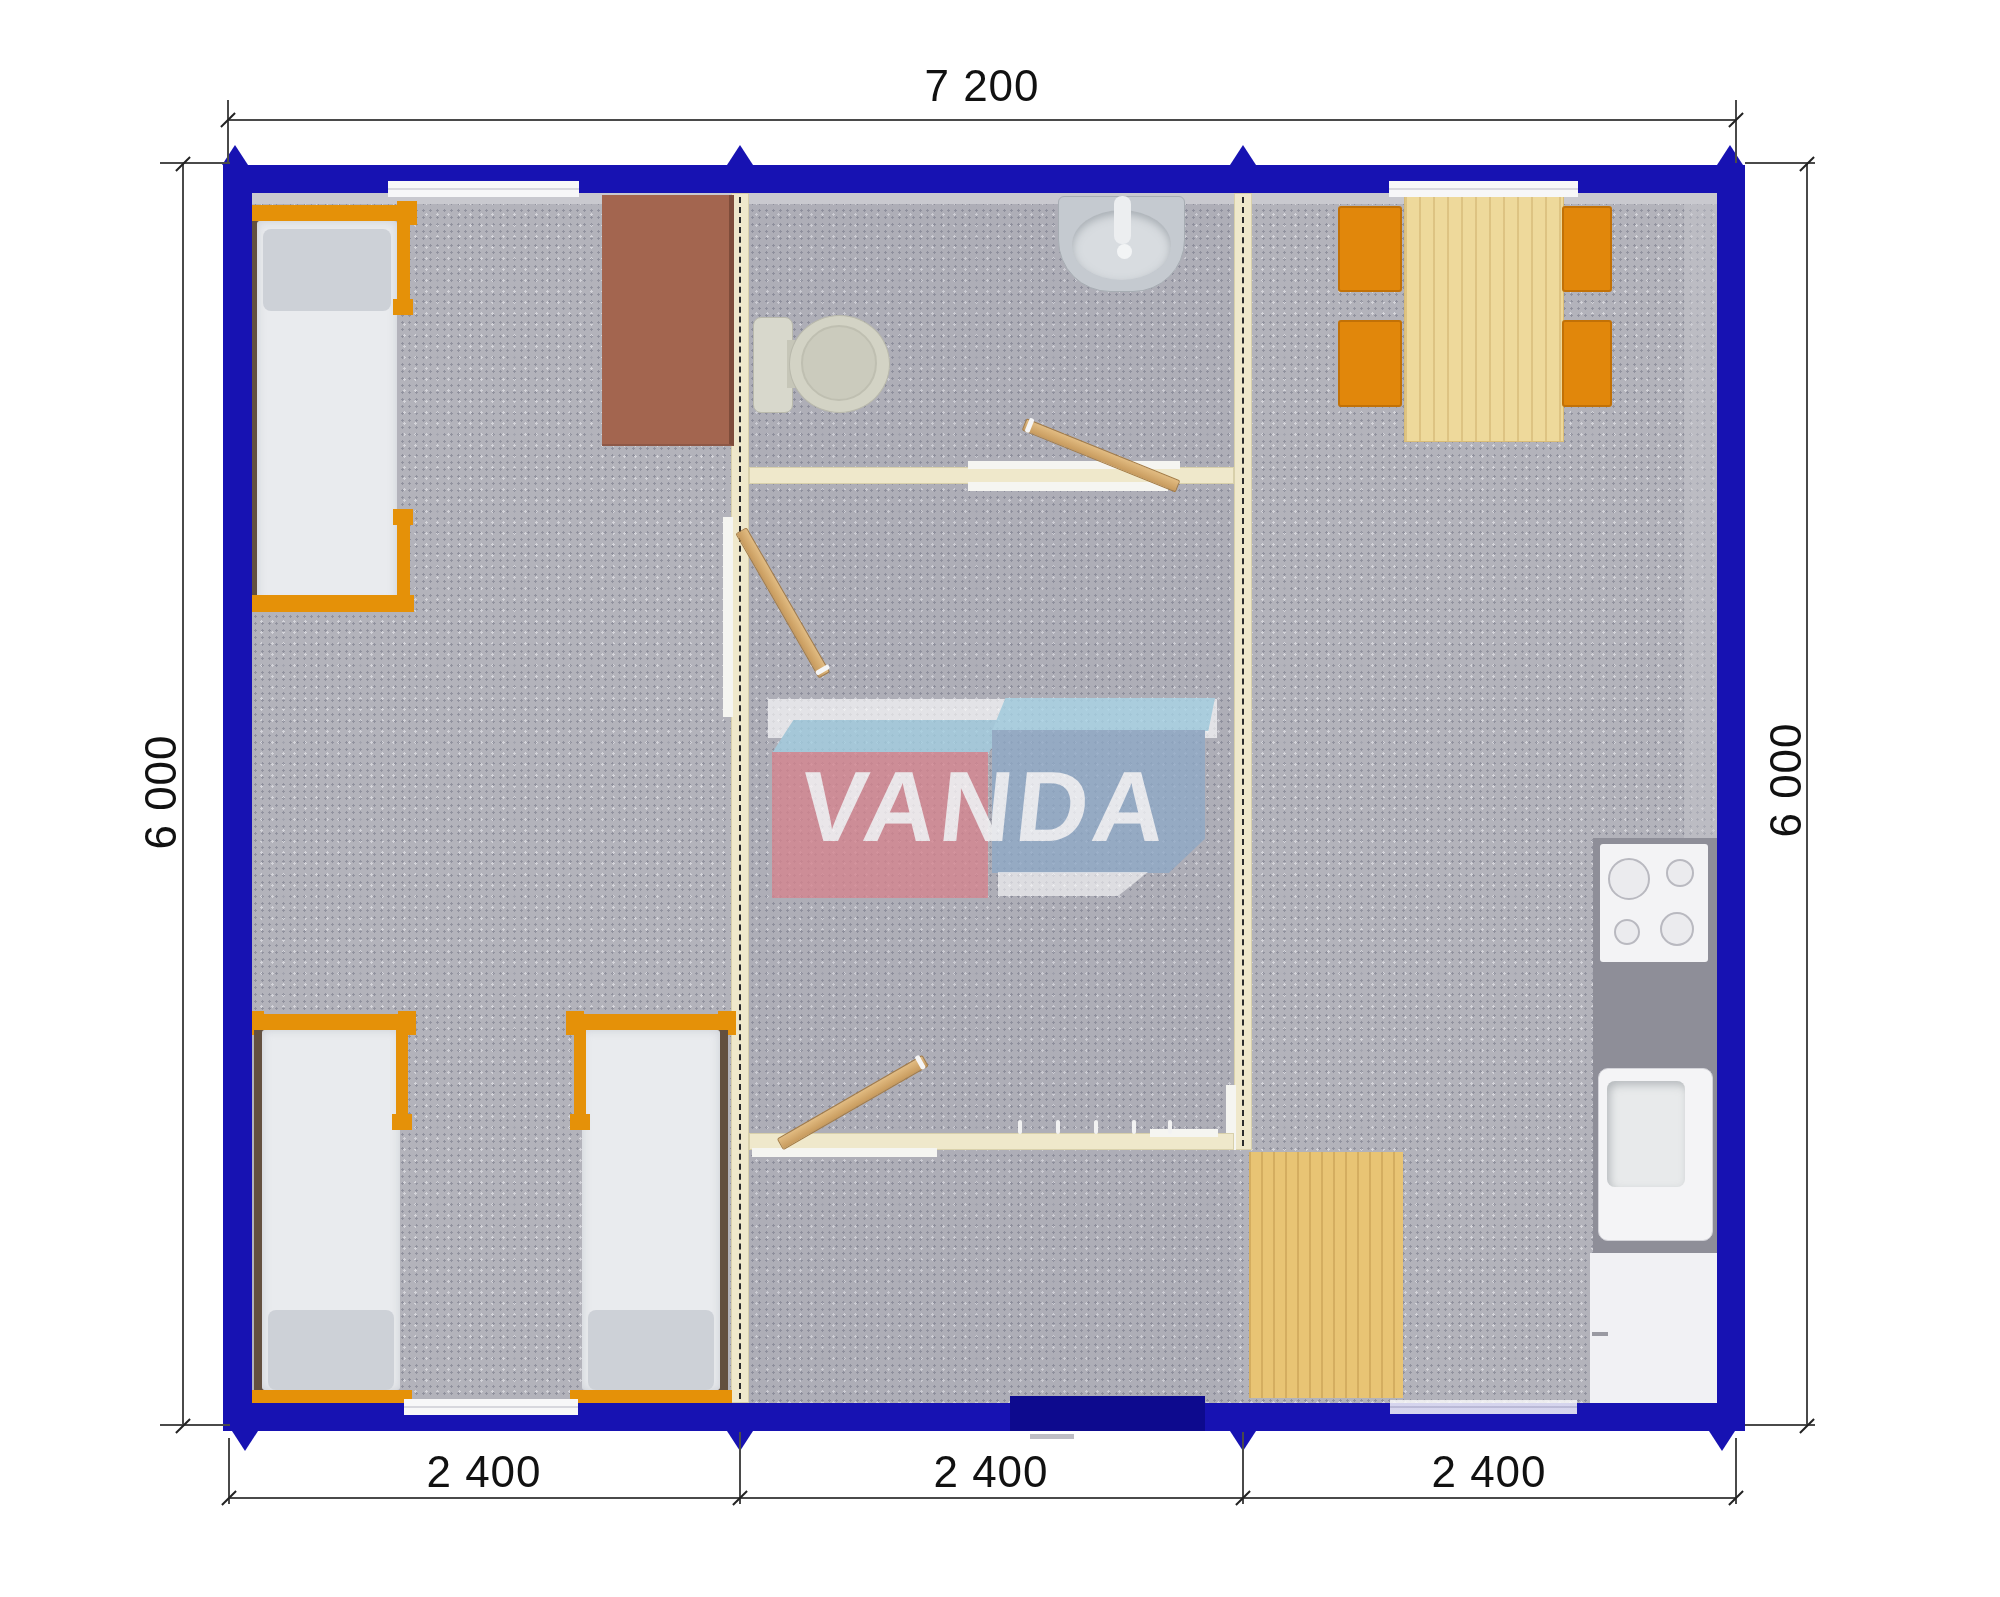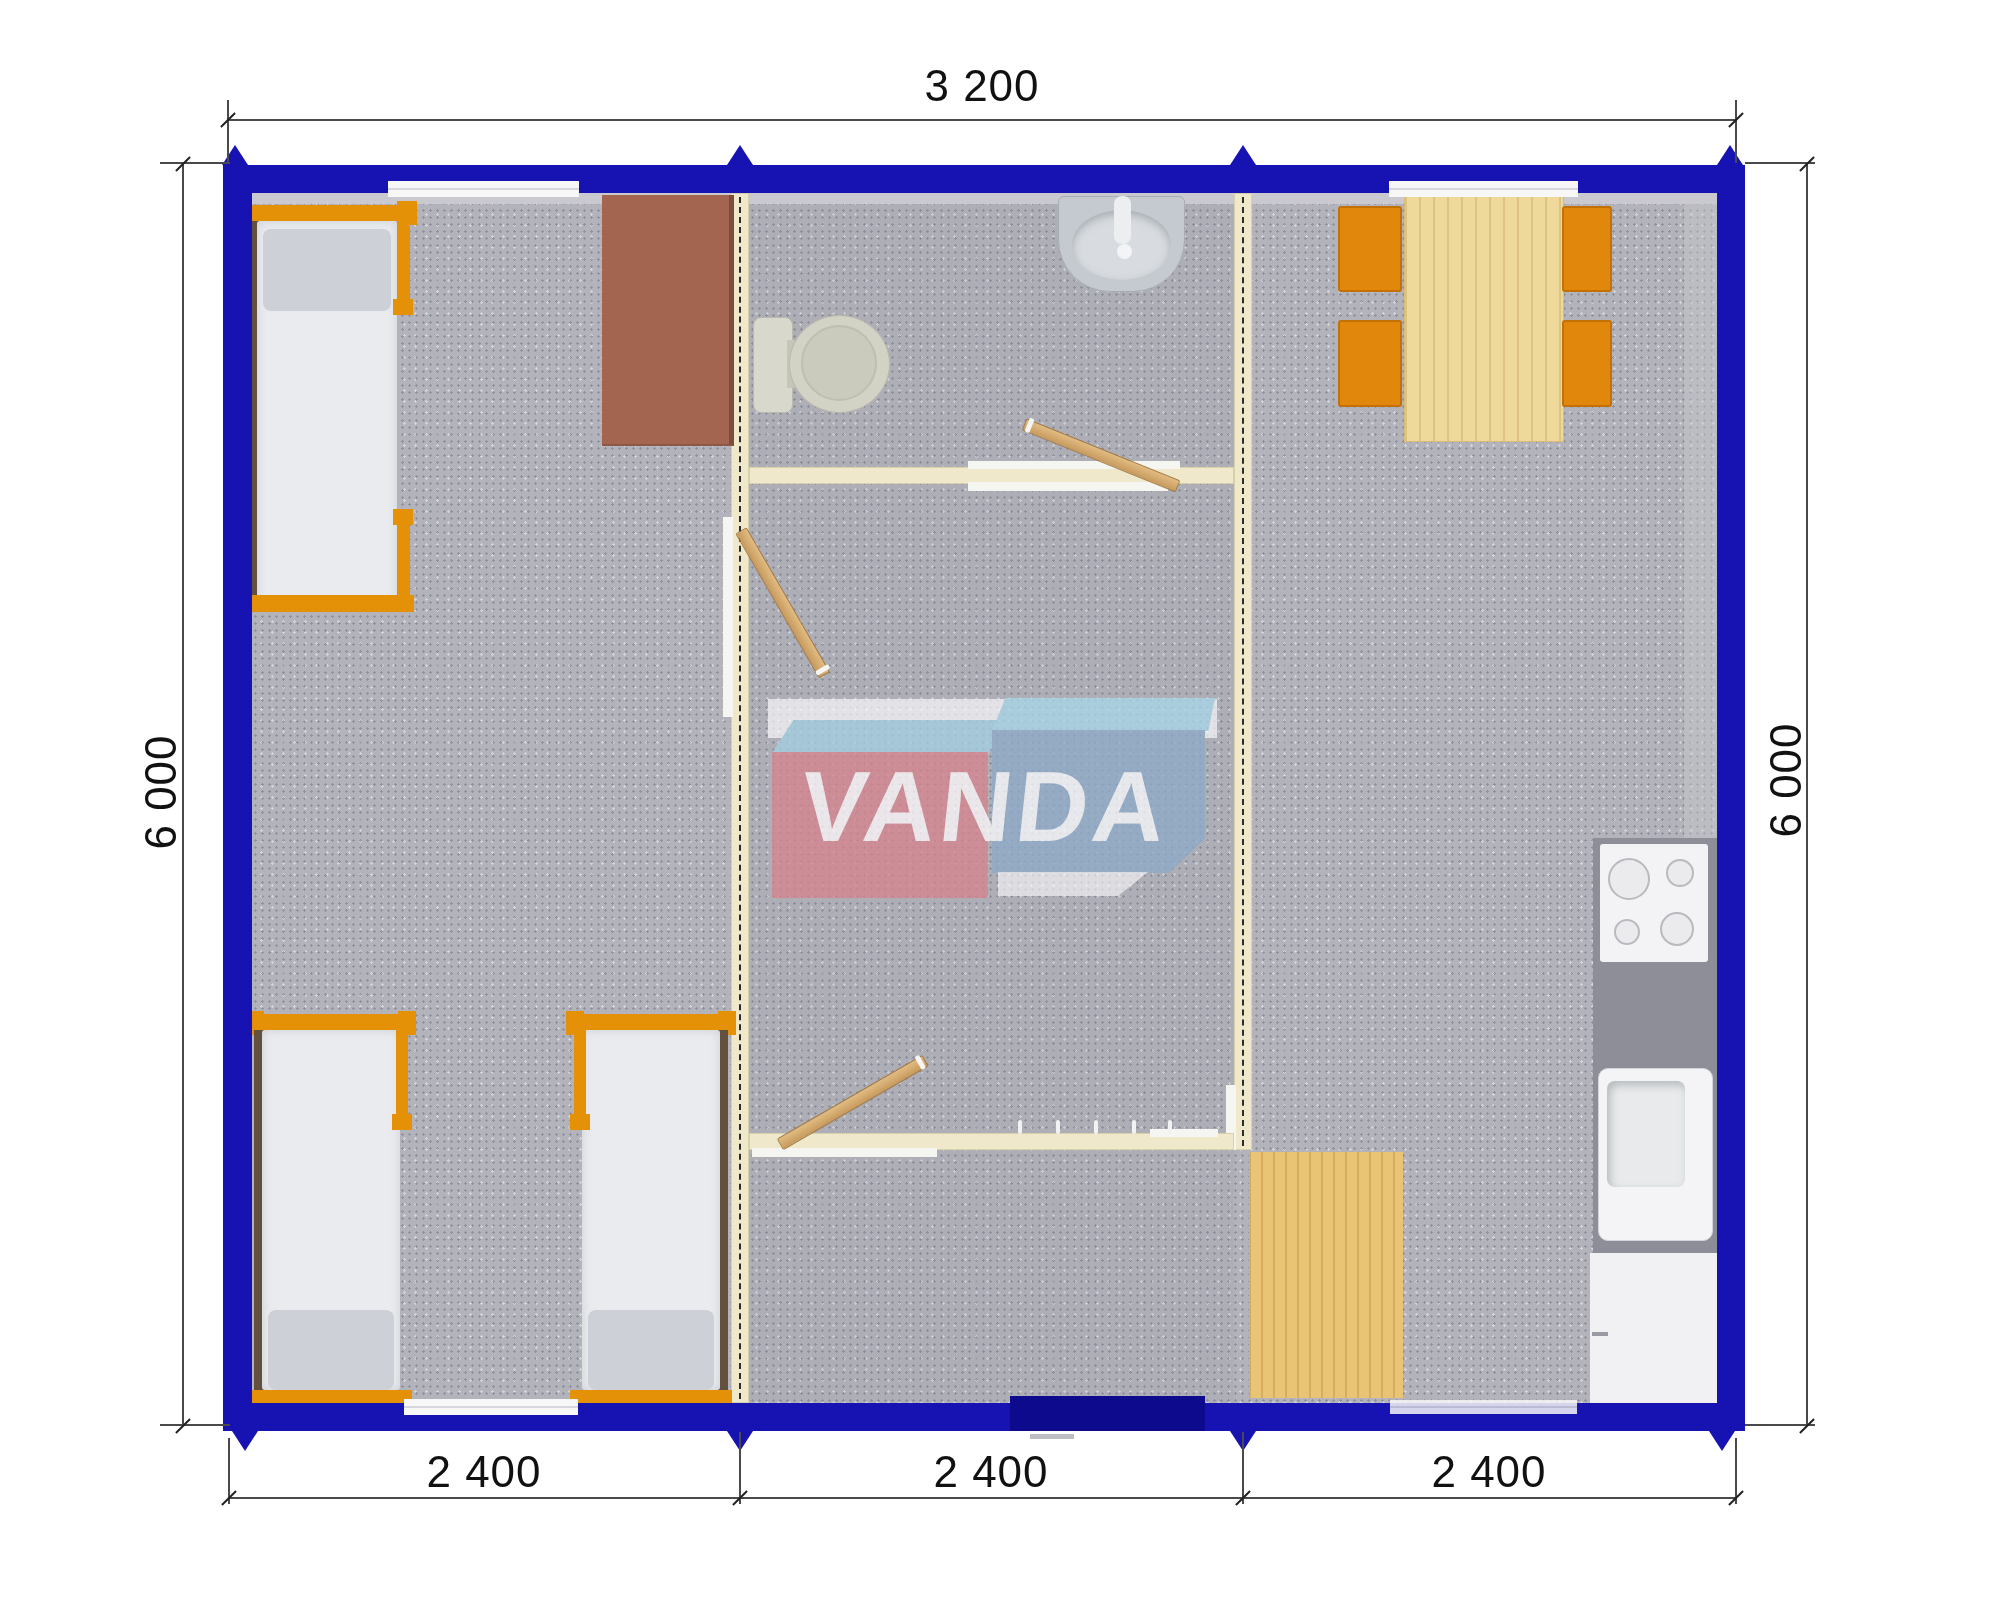--- a/index.html
+++ b/index.html
@@ -204,21 +204,21 @@
   <div class="abs tri-down" style="left:232px;top:1431px;"></div>
   <div class="abs tri-down" style="left:727px;top:1431px;"></div>
   <div class="abs tri-down" style="left:1230px;top:1431px;"></div>
   <div class="abs tri-down" style="left:1709px;top:1431px;"></div>
 
   <div class="abs dline" style="left:228px;top:119px;width:1508px;height:2px;"></div>
   <div class="abs dline" style="left:227px;top:100px;width:2px;height:63px;"></div>
   <div class="abs dline" style="left:1735px;top:100px;width:2px;height:63px;"></div>
   <div class="abs dtick" style="left:218px;top:119px;"></div>
   <div class="abs dtick" style="left:1726px;top:119px;"></div>
-  <div class="abs dtext" style="left:882px;top:64px;width:200px;">3 200</div>
+  <div class="abs dtext" style="left:882px;top:64px;width:200px;">7 200</div>
 
   <div class="abs dline" style="left:182px;top:163px;width:2px;height:1262px;"></div>
   <div class="abs dline" style="left:160px;top:162px;width:70px;height:2px;"></div>
   <div class="abs dline" style="left:160px;top:1424px;width:70px;height:2px;"></div>
   <div class="abs dtick" style="left:173px;top:163px;"></div>
   <div class="abs dtick" style="left:173px;top:1425px;"></div>
   <div class="abs dtext" style="left:61px;top:770px;width:200px;transform:rotate(-90deg);">6 000</div>
 
   <div class="abs dline" style="left:1806px;top:163px;width:2px;height:1262px;"></div>
   <div class="abs dline" style="left:1745px;top:162px;width:70px;height:2px;"></div>

